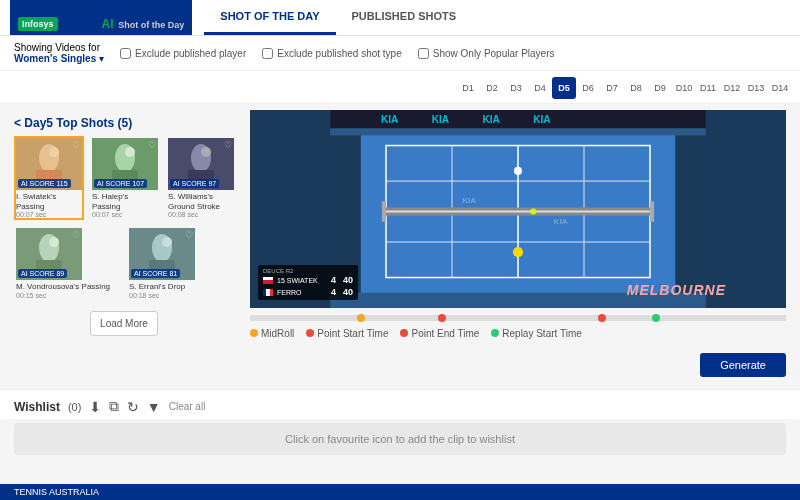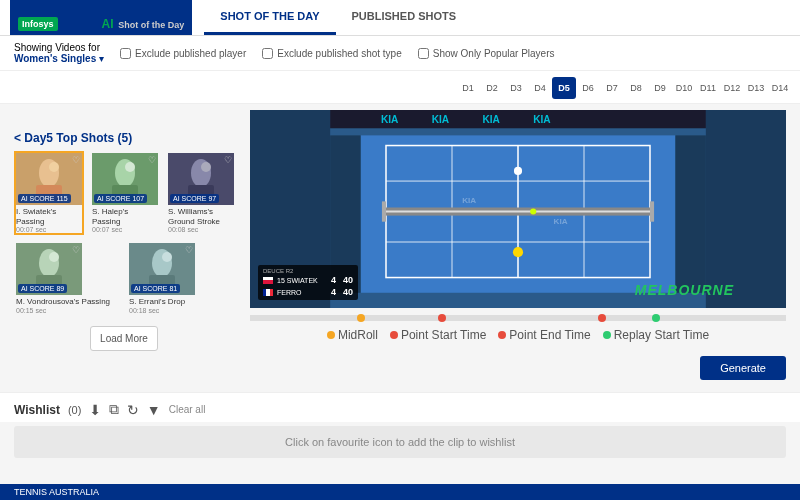--- a/index.html
+++ b/index.html
@@ -102,21 +102,20 @@
       display: flex;
       padding: 0 14px;
       gap: 16px;
       flex: 1;
     }
 
     
     .left-panel {
       width: 220px;
       flex-shrink: 0;
-      margin-top: 15px;
     }
     .section-title {
       font-size: 12px;
       font-weight: bold;
       color: #003087;
       margin: 6px 0 6px;
     }
     .top-shots-grid {
       display: grid;
       grid-template-columns: 1fr 1fr 1fr;
@@ -221,34 +220,33 @@
     }
     .score-row { display: flex; gap: 4px; align-items: center; }
     .score-flag { width: 10px; height: 7px; display: inline-block; }
     .flag-pl { background: linear-gradient(180deg, #fff 50%, #dc143c 50%); }
     .flag-fr { background: linear-gradient(90deg, #002395 33%, #fff 33%, #fff 66%, #ed2939 66%); }
     .score-name { width: 50px; font-size: 7px; }
     .score-val { font-weight: bold; font-size: 9px; }
     .melbourne-logo {
       position: absolute;
       bottom: 10px;
-      right: 52px;
-      color: #22c55e;
+      right: 60px;
+      color: #fca5a5;
       font-size: 14px;
       font-weight: bold;
       font-style: italic;
       letter-spacing: 1px;
     }
     .timeline-legend {
       display: flex;
       gap: 12px;
       padding: 4px 0;
-      font-size: 12px;
+      font-size: 10px;
       color: #555;
-      justify-content: center;
     }
     .legend-dot {
       width: 8px;
       height: 8px;
       border-radius: 50%;
       display: inline-block;
       margin-right: 3px;
     }
     .generate-btn {
       display: block;

